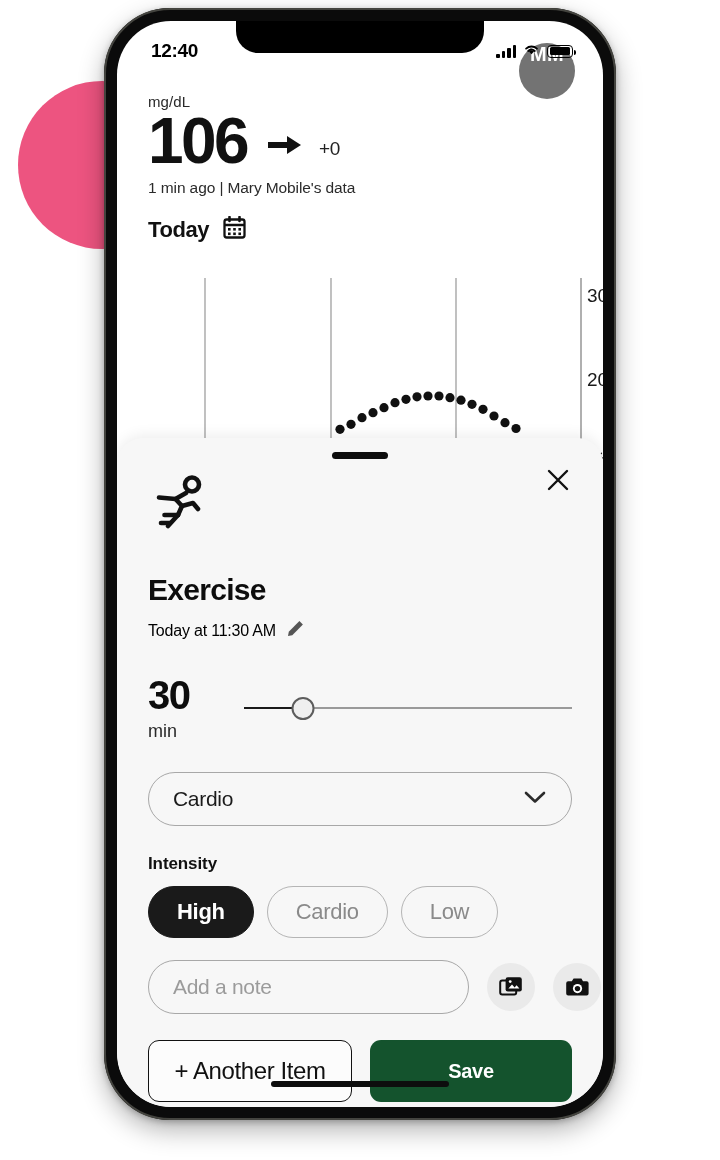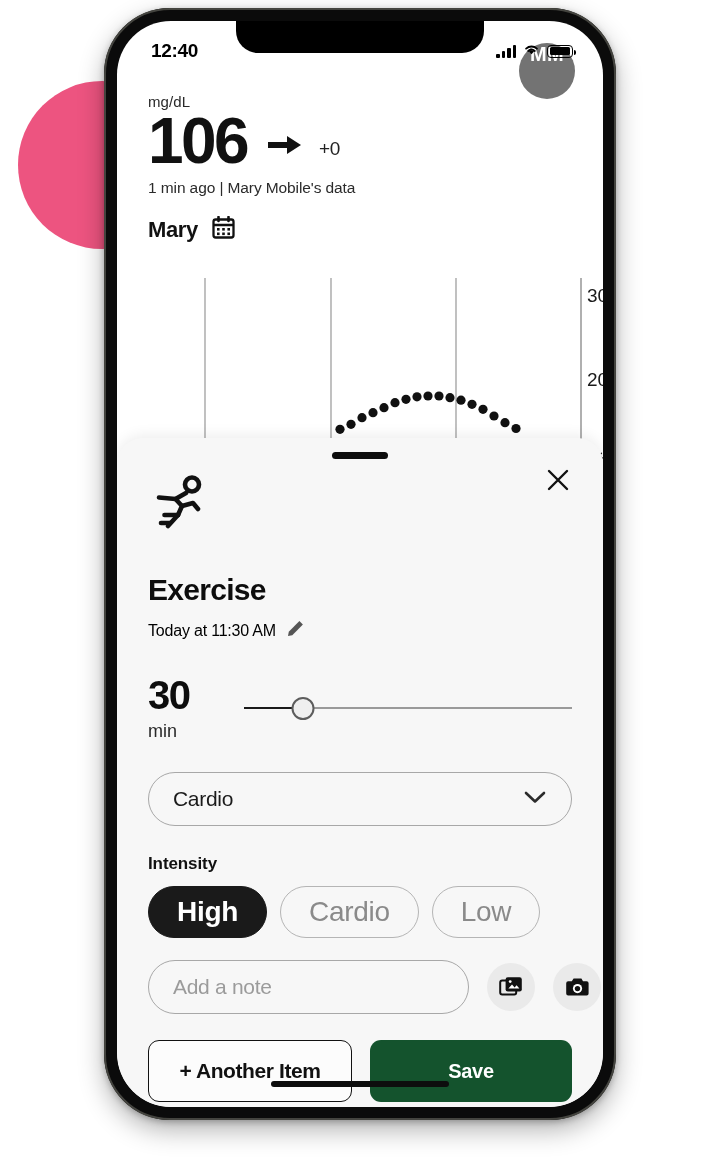--- a/index.html
+++ b/index.html
@@ -232,21 +232,21 @@
   #intensity-label {
     font-size: 17px; font-weight: 700; color: #111;
     margin-top: 28px; letter-spacing: -.1px;
   }
   #intensity-options { display: flex; gap: 13px; margin-top: 12px; }
   .intensity-pill {
     height: 52px;
     border-radius: 26px;
     display: flex; align-items: center; justify-content: center;
     padding: 0 28px;
-    font-size: 28px;
+    font-size: 22px;
     letter-spacing: -.3px;
     cursor: pointer;
     border: 1.3px solid #b5b5b5;
     color: #8a8a8a;
     background: transparent;
   }
   .intensity-pill.selected {
     background: #1a1a1a;
     color: #fff;
     border-color: #1a1a1a;
@@ -279,21 +279,21 @@
   }
 
   
   #footer-buttons { display: flex; gap: 18px; margin-top: 26px; }
   #another-item-button {
     flex: 1; height: 62px;
     border: 1.6px solid #111;
     border-radius: 11px;
     background: #FCFCFC;
     display: flex; align-items: center; justify-content: center;
-    font-size: 21px; font-weight: 700; color: #111;
+    font-size: 24px; font-weight: 400; color: #111;
     letter-spacing: -.4px; cursor: pointer;
   }
   #save-button {
     flex: 1; height: 62px;
     border: none; border-radius: 11px;
     background: #14532d;
     display: flex; align-items: center; justify-content: center;
     font-size: 20px; font-weight: 700; color: #fff;
     letter-spacing: -.3px; cursor: pointer;
   }
@@ -354,21 +354,21 @@
         <div id="delta-value">+0</div>
       </div>
       <div id="reading-meta">1 min ago | Mary Mobile's data</div>
     </div>
 
     <div id="avatar">
       <span>MM</span>
     </div>
 
     <div id="today-row">
-      <span id="today-label">Mary</span>
+      <span id="today-label">Today</span>
       <span>
         <svg width="23" height="24" viewBox="0 0 23 24">
           <rect x="1.5" y="3.5" width="20" height="18" rx="2.2" fill="none" stroke="#111" stroke-width="2.3"></rect>
           <path d="M1.5 9 H21.5" stroke="#111" stroke-width="2.3"></path>
           <path d="M6.5 1 V5 M16.5 1 V5" stroke="#111" stroke-width="2.6" stroke-linecap="round"></path>
           <rect x="5" y="12" width="2.6" height="2.6" fill="#111"></rect>
           <rect x="10.2" y="12" width="2.6" height="2.6" fill="#111"></rect>
           <rect x="15.4" y="12" width="2.6" height="2.6" fill="#111"></rect>
           <rect x="5" y="16.5" width="2.6" height="2.6" fill="#111"></rect>
           <rect x="10.2" y="16.5" width="2.6" height="2.6" fill="#111"></rect>

